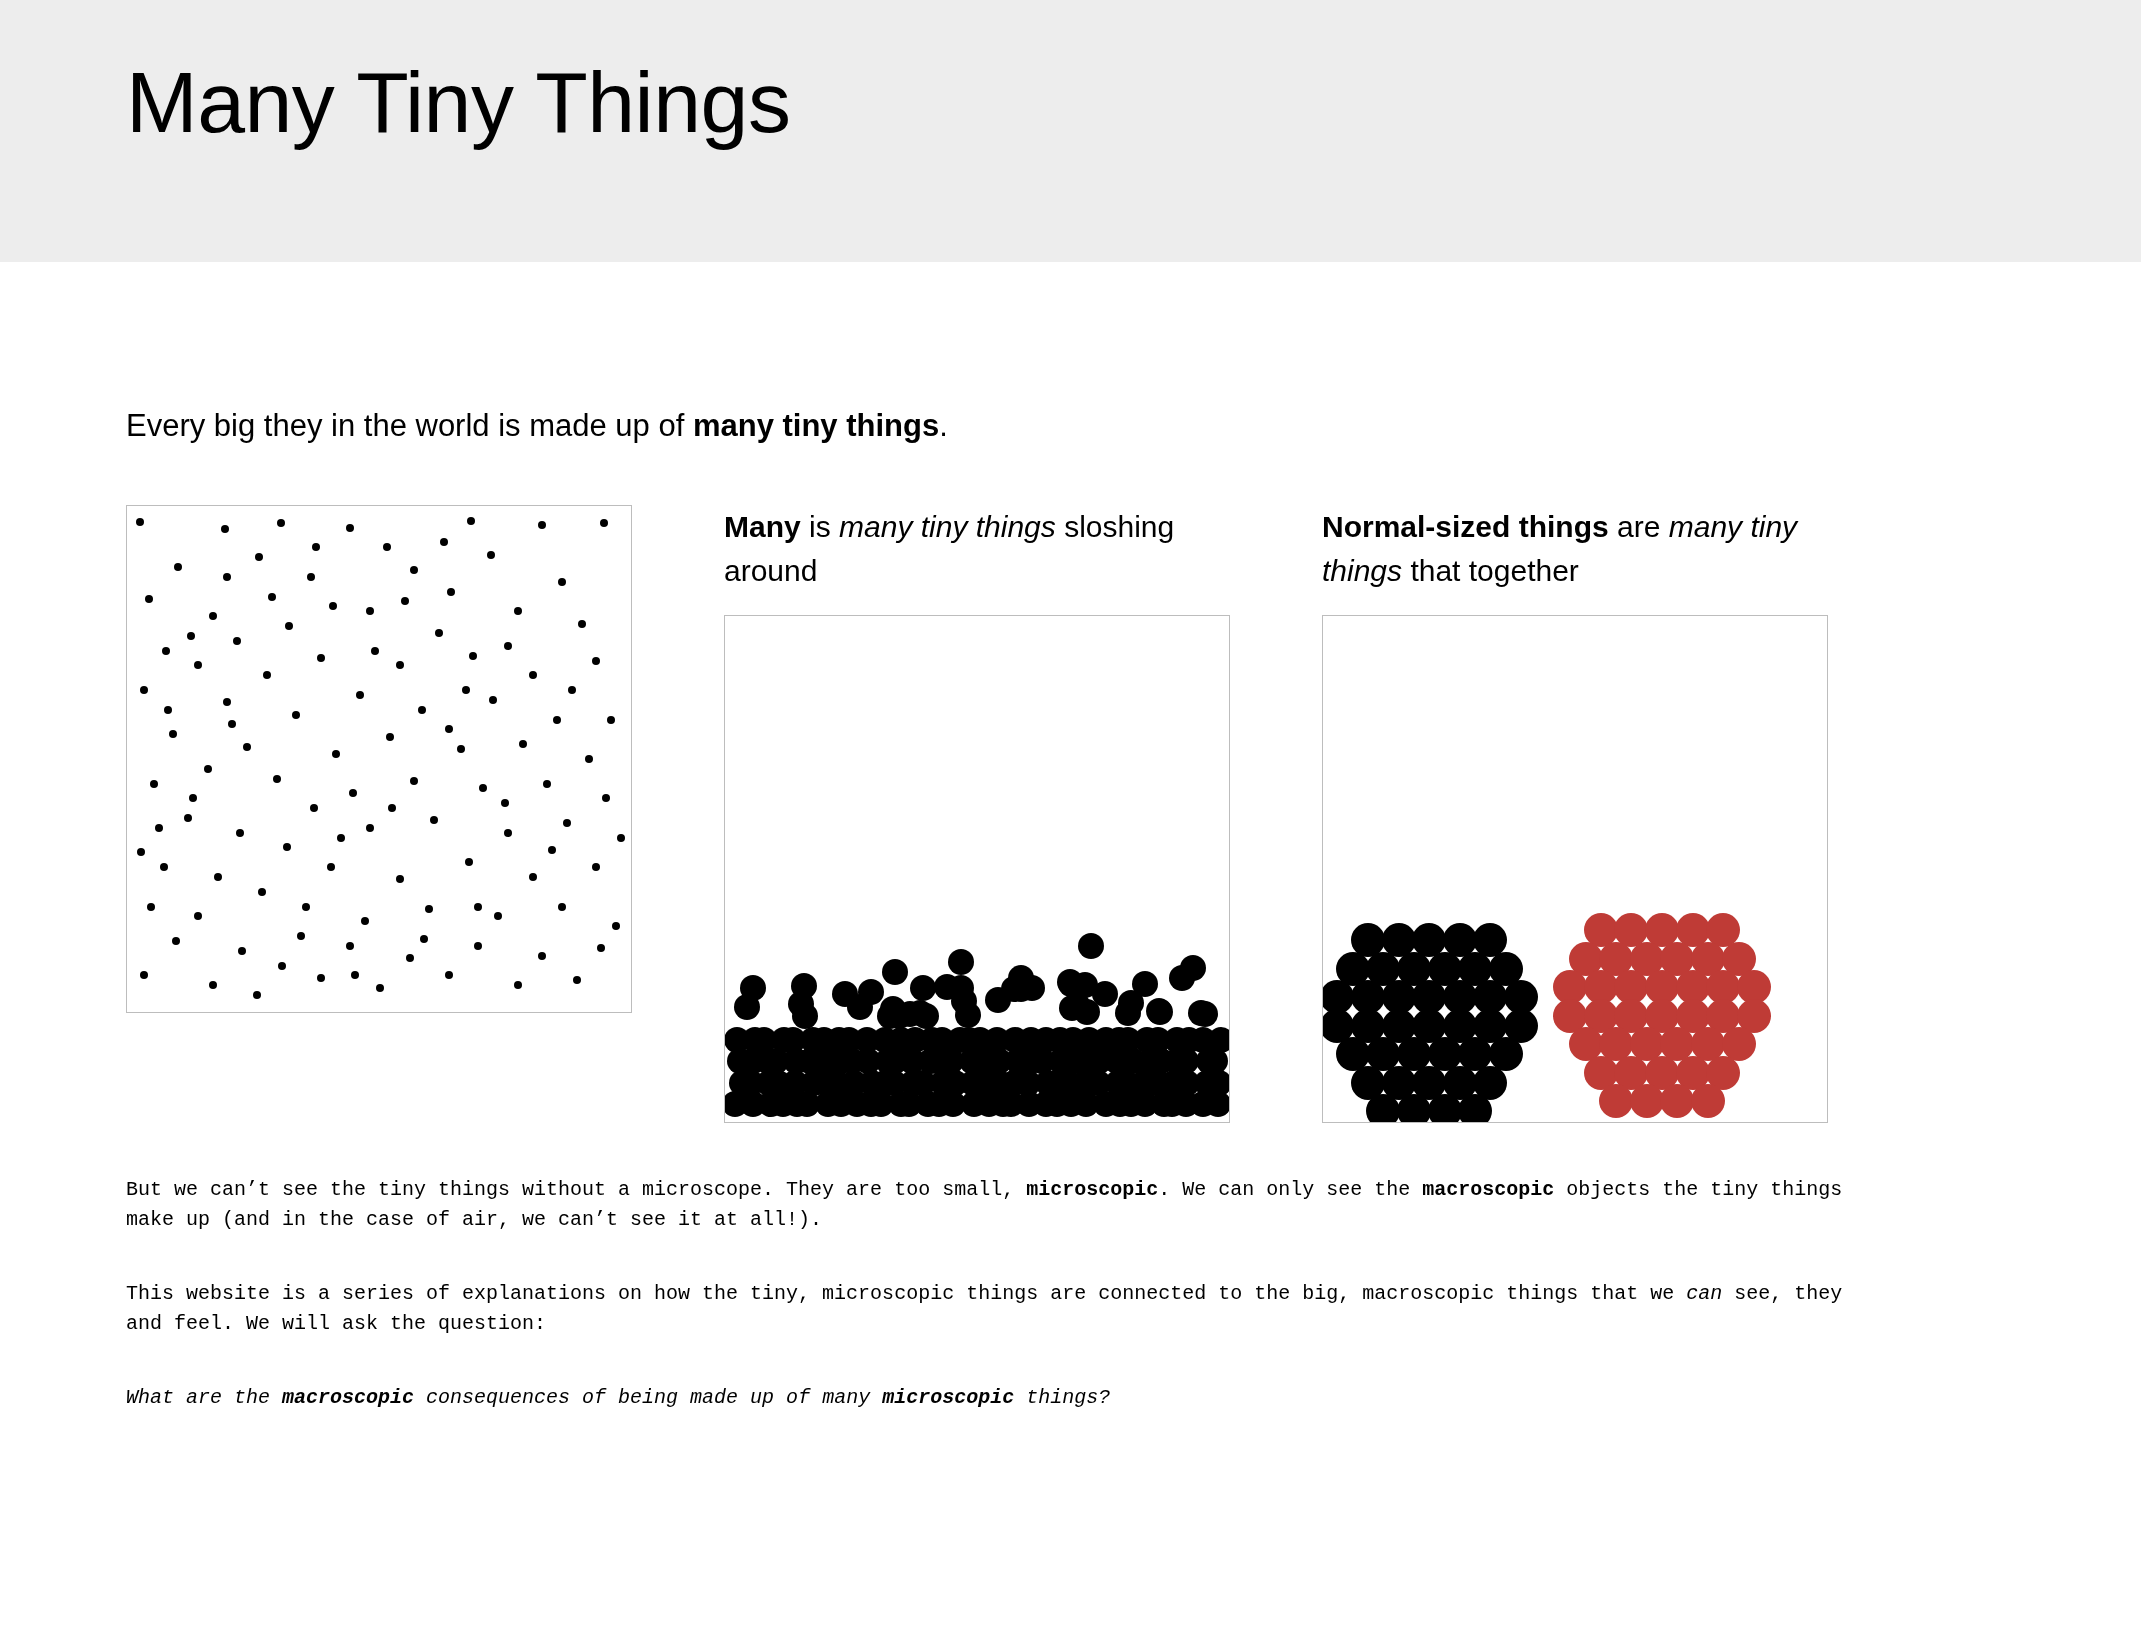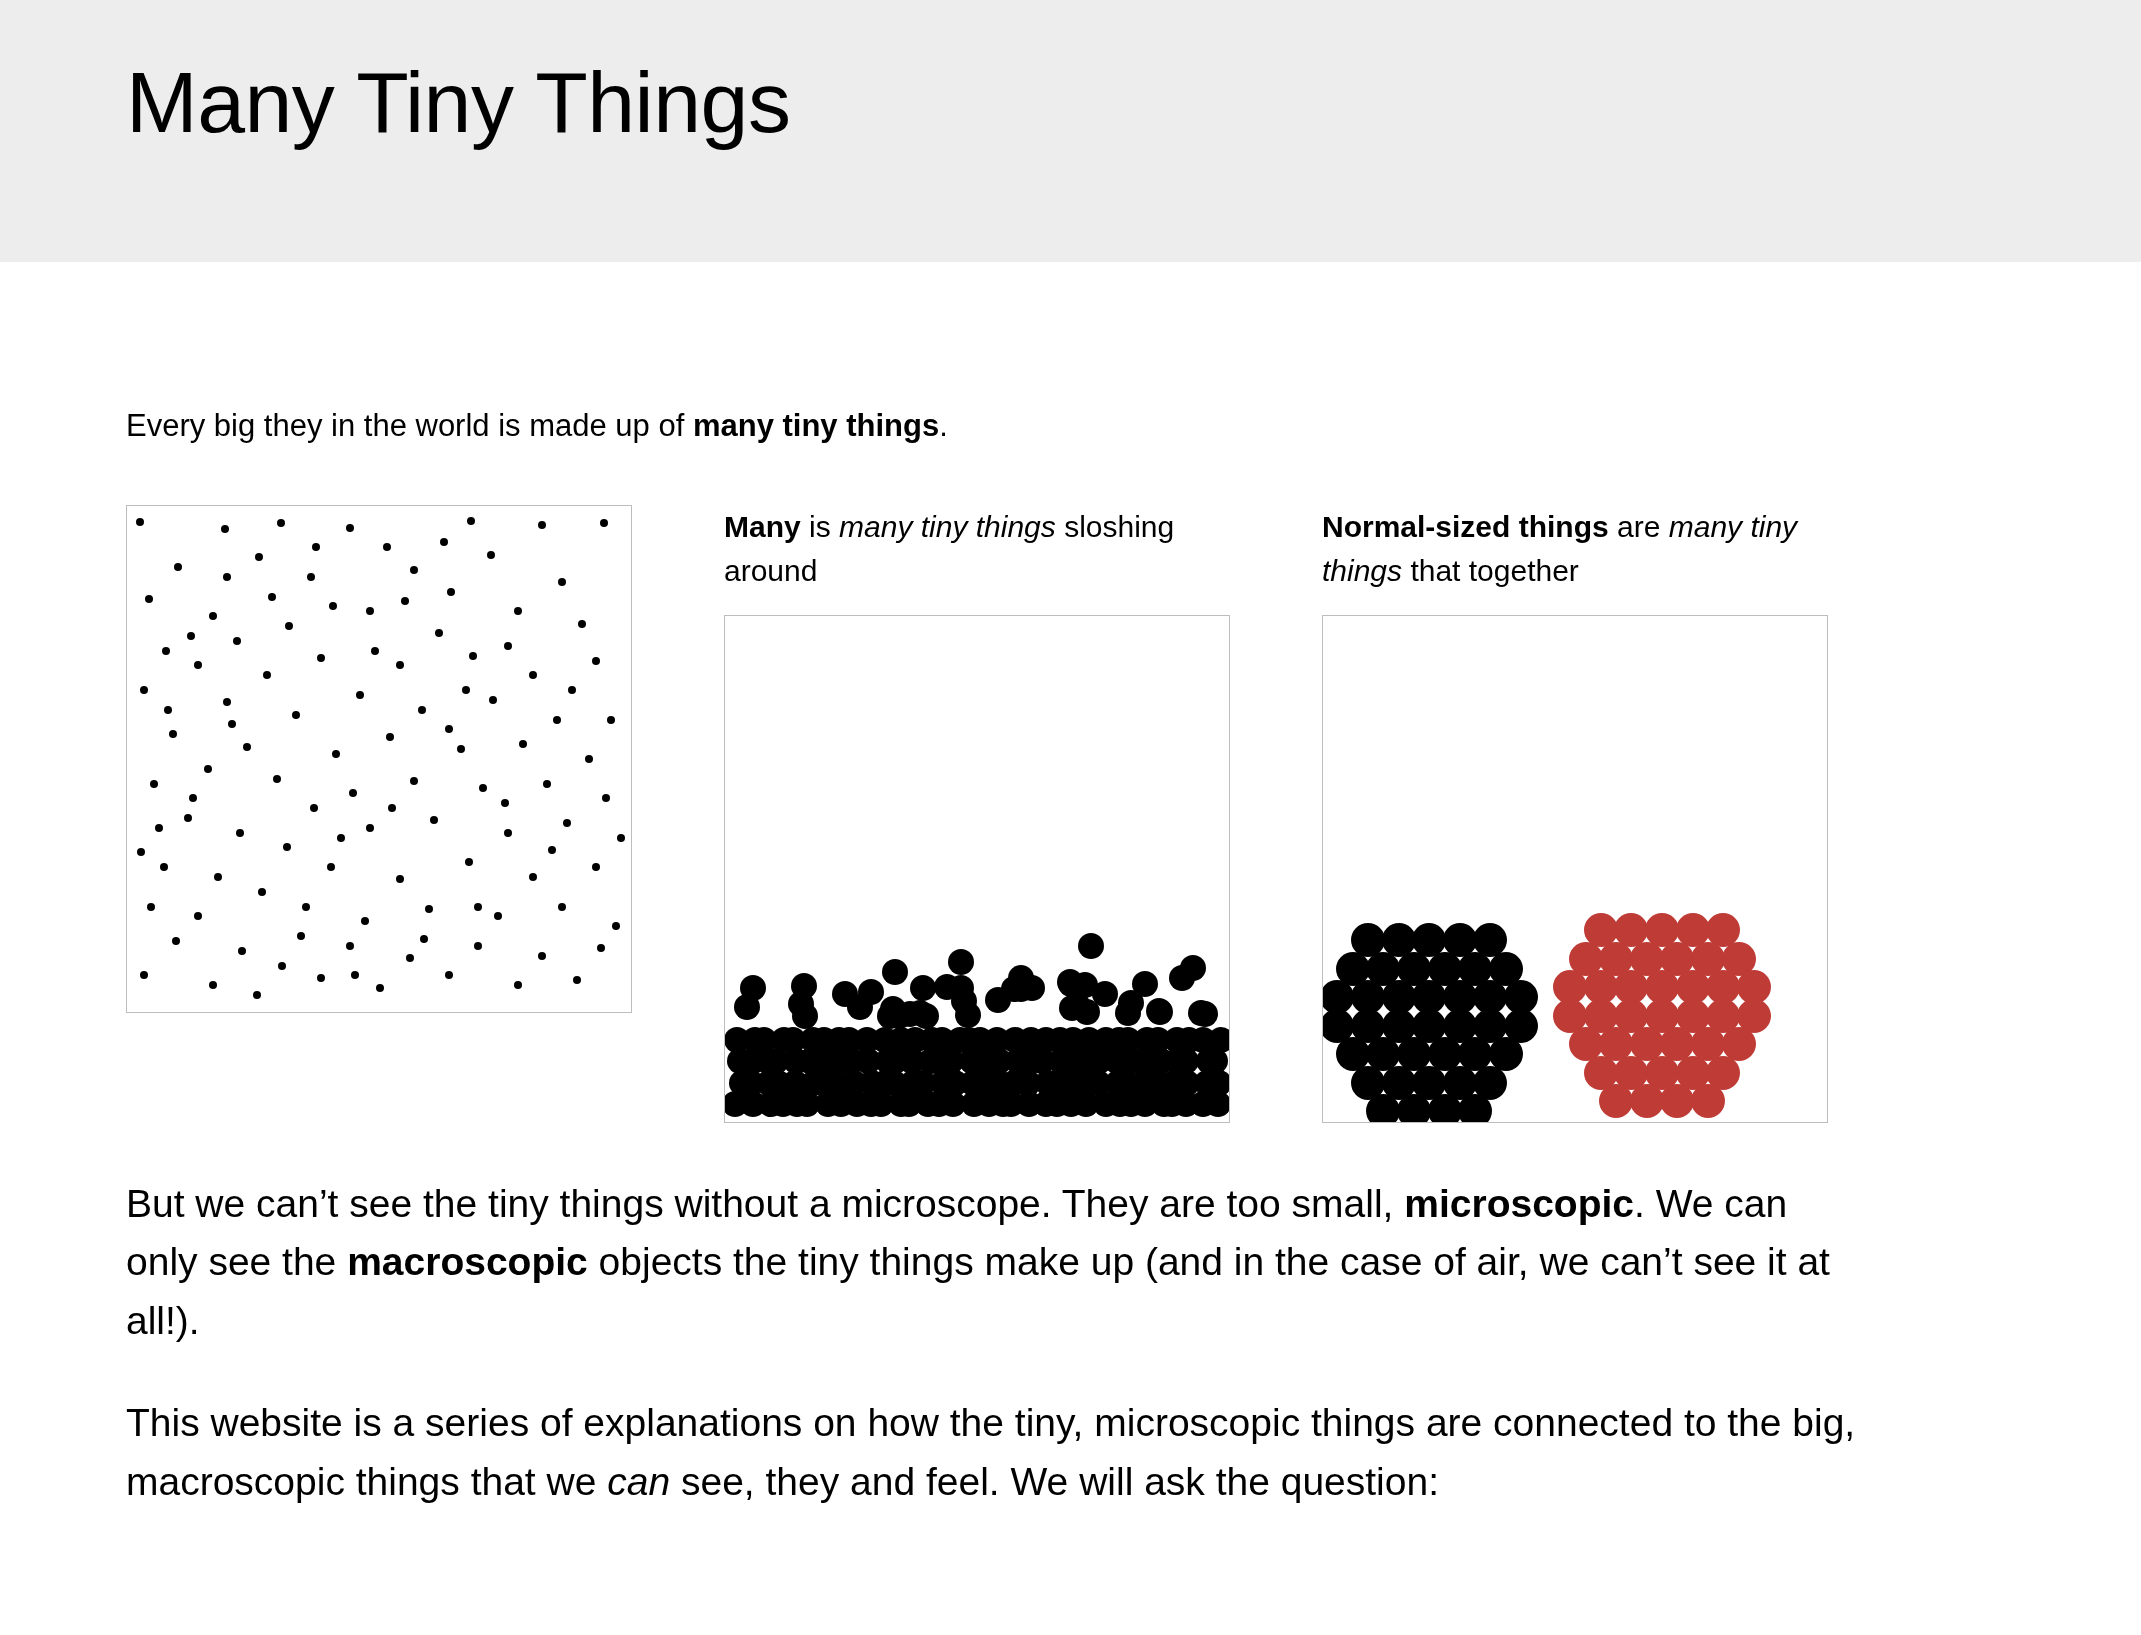--- a/index.html
+++ b/index.html
@@ -67,24 +67,25 @@
     position: relative;
     overflow: hidden;
     box-sizing: border-box;
   }
   .dot {
     position: absolute;
     border-radius: 50%;
     background: #000;
   }
   .body-para {
-    font-size: 39px;
+    font-size: 20px;
     line-height: 1.5;
     margin: 44px 0 0 0;
     max-width: 1730px;
+    font-family: Liberation Mono, monospace;
   }
   .body-para.first-after-sims {
     margin-top: 52px;
   }
   em.it { font-style: italic; }
   strong.bd { font-weight: bold; }
   .q-line {
     font-style: italic;
   }
 </style>
@@ -498,16 +499,17 @@
             <div class="dot" style="width: 34px; height: 34px; left: 367.92px; top: 468.42px; background: rgb(191, 59, 54);"></div>
           </div>
       </div>
 
     </div>
 
     <p class="body-para first-after-sims"><span>But we can’t see the tiny things without a microscope. They are too small, </span><strong class="bd">microscopic</strong><span>. We can only see the </span><strong class="bd">macroscopic</strong><span> objects the tiny things make up (and in the case of air, we can’t see it at all!).</span></p>
 
     <p class="body-para"><span>This website is a series of explanations on how the tiny, microscopic things are connected to the big, macroscopic things that we </span><em class="it">can</em><span> see, they and feel. We will ask the question:</span></p>
 
+    <p class="body-para q-line"><span>What are the </span><strong class="bd">macroscopic</strong><span> consequences of being made up of many </span><strong class="bd">microscopic</strong><span> things?</span></p>
 
 
   </div>
 </div>
 
 </body></html>

